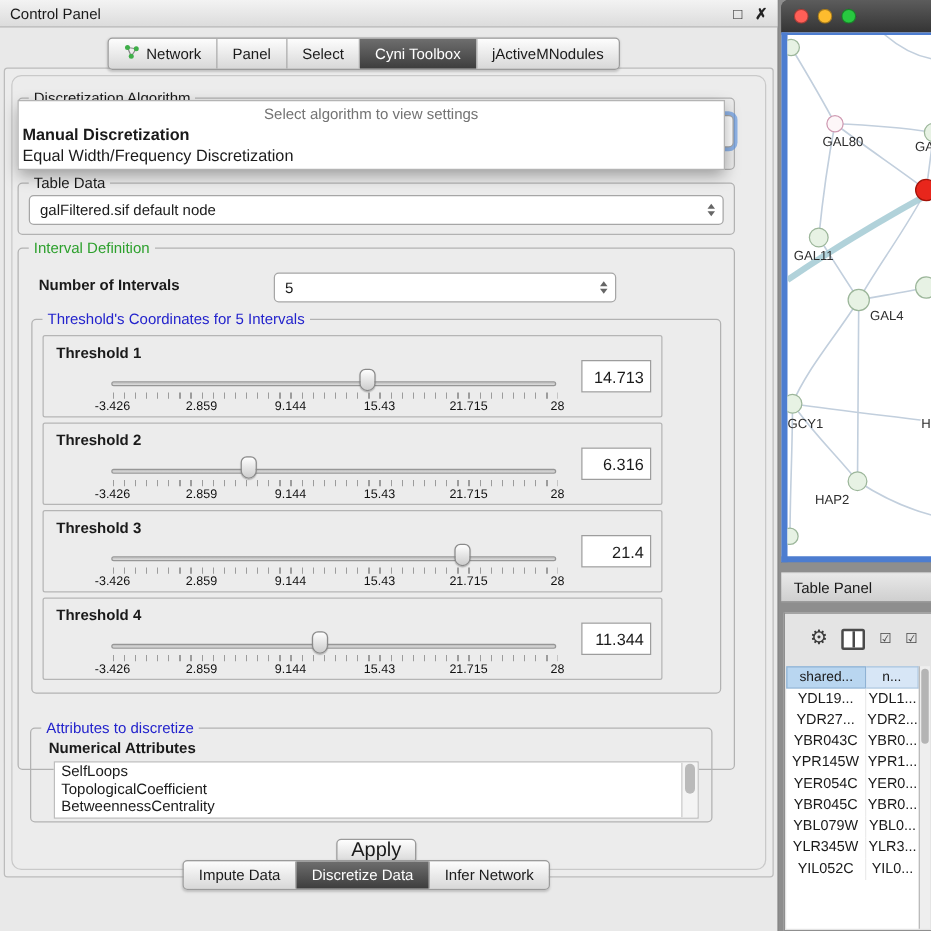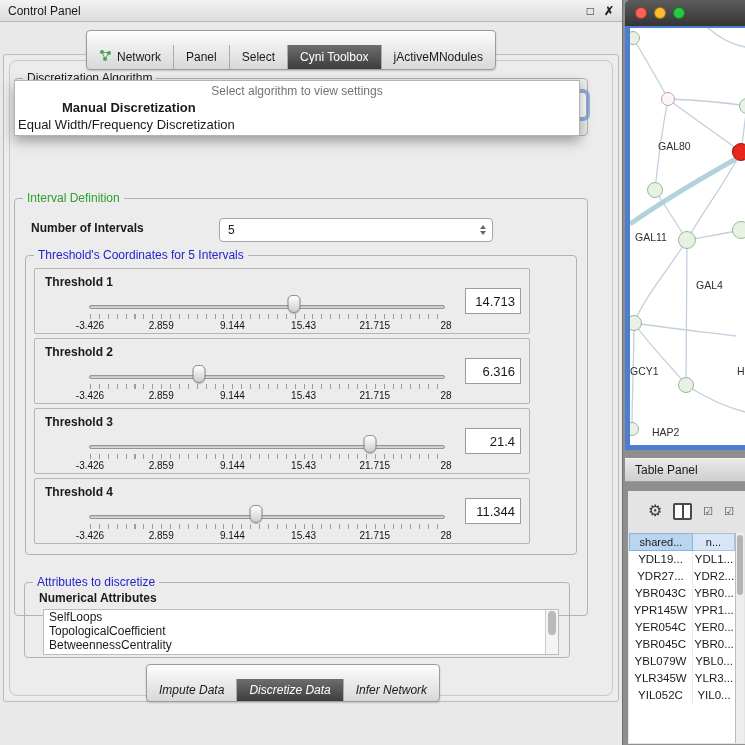--- a/index.html
+++ b/index.html
@@ -9,25 +9,25 @@
   
   .control-panel{position:absolute;left:0;top:0;width:622px;height:745px;background:#e9e9e9;border-right:1px solid #6f6f6f;}
   .cp-titlebar{position:absolute;left:0;top:0;right:0;height:22px;background:linear-gradient(#f3f3f3,#dcdcdc);
     border-bottom:1px solid #b6b6b6;display:flex;align-items:center;padding:0 8px;box-sizing:border-box;font-size:12px;}
   .cp-titlebar .title{flex:1;}
   .tb-icon{margin-left:10px;font-size:12px;color:#222;line-height:1;}
   .tb-icon.bold{font-weight:bold;}
 
   .seg-tabs{position:absolute;display:inline-flex;border:1px solid #9b9b9b;border-radius:4px;overflow:hidden;
     background:linear-gradient(#fdfdfd,#d8d8d8);box-shadow:0 1px 2px rgba(0,0,0,.18);z-index:5;}
-  .seg{padding:4px 12px;font-size:12px;display:flex;align-items:center;gap:5px;white-space:nowrap;margin-top:14px;}
+  .seg{padding:4px 12px;font-size:12px;display:flex;align-items:center;gap:5px;white-space:nowrap;}
   .seg + .seg{border-left:1px solid #ababab;}
   .seg.sel{background:linear-gradient(#6e6e6e,#3d3d3d);color:#fff;}
   .top-tabs{left:86px;top:30px;}
-  .bottom-tabs{left:146px;top:664px;font-style:italic;}
+  .bottom-tabs{left:146px;top:688px;}
 
   .cp-body{position:absolute;left:3px;top:54px;width:616px;height:648px;background:#ececec;border:1px solid #bcbcbc;border-radius:3px;box-sizing:border-box;}
   .inner-border{position:absolute;left:9px;top:60px;width:602px;height:634px;border:1px solid #c9c9c9;border-radius:8px;}
 
   .group{position:absolute;border:1px solid #b2b2b2;border-radius:4px;box-sizing:border-box;}
   .glabel{position:absolute;top:-8px;left:8px;background:#ececec;padding:0 4px;font-size:12px;white-space:nowrap;}
   .gl-green{color:#2da02d;}
   .gl-blue{color:#2323cc;}
 
   .combo{position:absolute;background:#fff;border:1px solid #a6a6a6;border-radius:4px;display:flex;align-items:center;
@@ -35,21 +35,21 @@
   .combo .stepper{margin-left:auto;display:flex;flex-direction:column;justify-content:center;gap:2px;padding-right:6px;}
   .stepper i{display:block;width:0;height:0;border-left:3.5px solid transparent;border-right:3.5px solid transparent;}
   .stepper .up{border-bottom:4px solid #666;}
   .stepper .dn{border-top:4px solid #666;}
   .combo.focus{box-shadow:0 0 0 3px rgba(92,148,226,.65);}
 
   .algo-popup{position:absolute;left:14px;top:80px;width:564px;height:54px;background:#fff;border:1px solid #b4b4b4;
     box-shadow:0 5px 12px rgba(0,0,0,.35);z-index:40;}
   .popup-placeholder{height:16px;line-height:16px;margin-top:2px;text-align:center;color:#737373;font-size:12px;}
   .popup-item{height:17px;line-height:17px;padding-left:3px;font-size:13px;}
-  .popup-item.bold{font-weight:bold;margin-left:44px;}
+  .popup-item.bold{font-weight:bold;}
 
   .bold-label{position:absolute;font-size:12px;font-weight:bold;white-space:nowrap;}
 
   
   .thr{position:absolute;left:8px;width:496px;height:66px;border:1px solid #b5b5b5;border-radius:2px;background:#ececec;box-sizing:border-box;}
   .thr-label{position:absolute;left:10px;top:6px;font-size:12px;font-weight:bold;}
   .track{position:absolute;left:54px;top:36px;width:356px;height:4px;background:linear-gradient(#bfbfbf,#dedede);
     border:1px solid #969696;border-radius:2px;box-sizing:border-box;}
   .thumbwrap{position:absolute;left:54px;top:26px;width:356px;height:20px;}
   .thumb{position:absolute;top:0;width:13px;height:18px;transform:translateX(-50%);
@@ -79,21 +79,21 @@
   .net-title{height:26px;background:linear-gradient(#5c5c5c,#343434);display:flex;align-items:center;gap:7px;
     padding-left:10px;border-bottom:1px solid #222;}
   .light{width:12px;height:12px;border-radius:50%;box-sizing:border-box;border:1px solid rgba(0,0,0,.35);}
   .light.red{background:#ff5f57;} .light.yellow{background:#fdbc2e;} .light.green{background:#28c840;}
   .net-canvas{position:absolute;left:0;top:26px;right:0;bottom:0;background:#fff;
     border-left:5px solid #4d7dd0;border-bottom:5px solid #4d7dd0;border-top:2px solid #4d7dd0;overflow:hidden;}
   .net-canvas svg{position:absolute;left:0;top:0;width:100%;height:100%;}
   .node{position:absolute;border-radius:50%;background:#e7f2e4;border:1px solid #9cb69a;box-sizing:border-box;}
   .node.red{background:#e8261c;border-color:#a31208;}
   .node.pink{background:#fdf6f8;border-color:#cf9ab2;}
-  .nlabel{position:absolute;font-size:10.5px;color:#2e2e2e;white-space:nowrap;margin-top:32px;}
+  .nlabel{position:absolute;font-size:10.5px;color:#2e2e2e;white-space:nowrap;}
 
   
   .tp-bar{position:absolute;left:625px;top:458px;width:120px;height:24px;background:linear-gradient(#e8e8e8,#cfcfcf);
     border-top:1px solid #f6f6f6;border-bottom:1px solid #9b9b9b;box-sizing:border-box;display:flex;align-items:center;
     padding-left:10px;font-size:12px;}
   .tbl-window{position:absolute;left:627px;top:490px;width:118px;height:255px;background:#e4e4e4;
     border:1px solid #8f8f8f;border-right:none;box-sizing:border-box;}
   .tbl-toolbar{height:40px;display:flex;align-items:center;gap:11px;padding-left:20px;}
   .gear{font-size:16px;color:#3a3a3a;line-height:1;}
   .colicon{width:15px;height:13px;border:2px solid #4a4a4a;border-radius:2px;position:relative;display:inline-block;background:#fff;}
@@ -158,20 +158,30 @@
         </span>
     </div>
   </div>
 
   <div class="algo-popup">
     <div class="popup-placeholder">Select algorithm to view settings</div>
     <div class="popup-item bold">Manual Discretization</div>
     <div class="popup-item">Equal Width/Frequency Discretization</div>
   </div>
 
+  <div class="group" style="left:14px;top:146px;width:574px;height:42px">
+    <span class="glabel">Table Data</span>
+    <div class="combo" style="left:8px;top:9px;width:556px;height:24px">
+      <span>galFiltered.sif default node</span>
+      <span class="stepper">
+          <i class="up"></i>
+          <i class="dn"></i>
+        </span>
+    </div>
+  </div>
 
   <div class="group" style="left:14px;top:198px;width:574px;height:418px">
     <span class="glabel gl-green">Interval Definition</span>
     <span class="bold-label" style="left:16px;top:22px">Number of Intervals</span>
     <div class="combo" style="left:204px;top:19px;width:274px;height:24px">
       <span>5</span>
       <span class="stepper">
           <i class="up"></i>
           <i class="dn"></i>
         </span>

